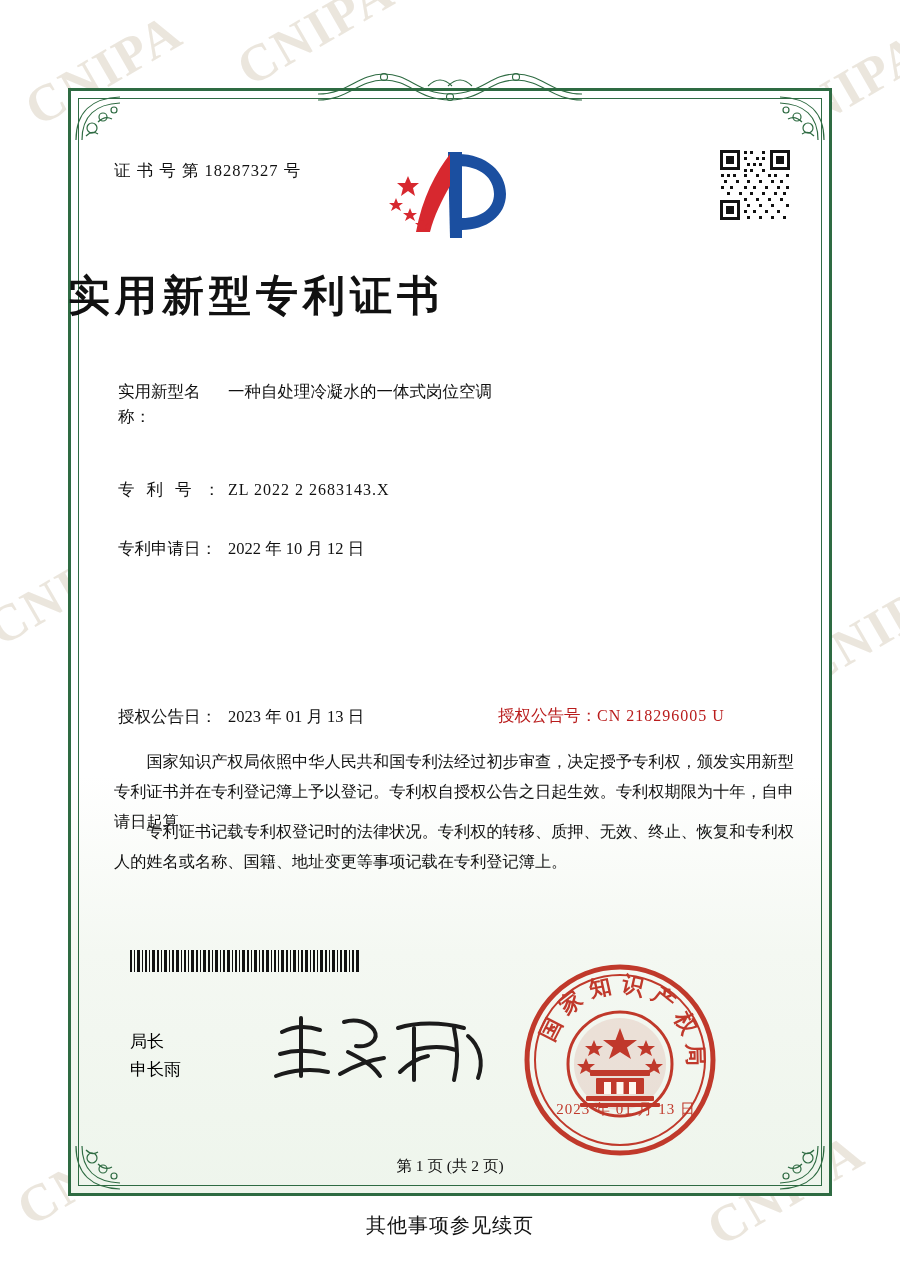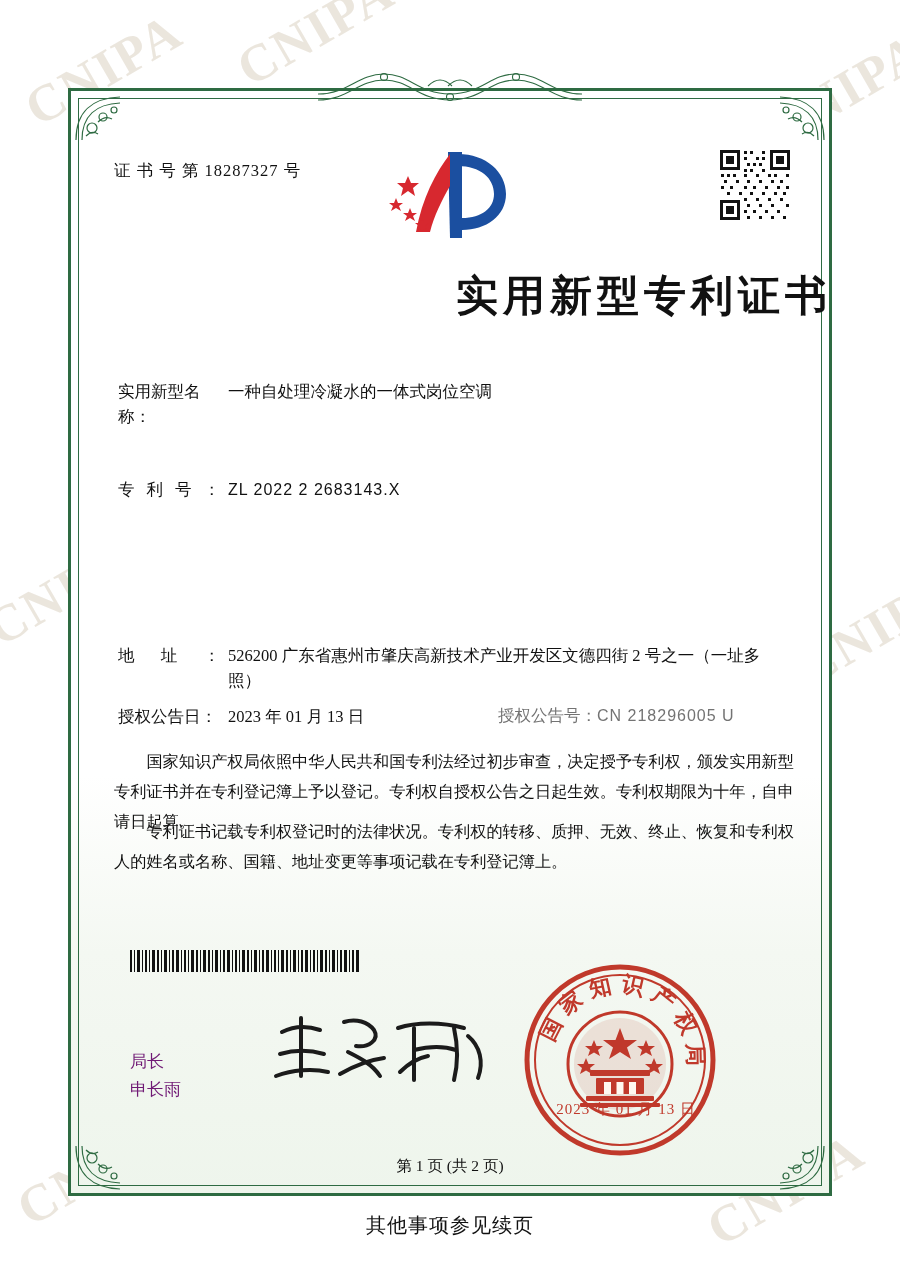--- a/index.html
+++ b/index.html
@@ -123,21 +123,21 @@
     top: 60px;
     width: 74px;
     height: 74px;
   }
   #qr svg { width: 100%; height: 100%; display: block; }
 
   #title {
     position: absolute;
     left: 0; right: 0;
     top: 180px;
-    text-align: right;
+    text-align: left;
     font-size: 42px;
     font-weight: bold;
     letter-spacing: 5px;
     color: #111;
     font-family: "DejaVu Sans", sans-serif;
   }
 
   .field {
     position: absolute;
     left: 50px;
@@ -165,28 +165,28 @@
   }
 
   #f-name    { top: 292px; }
   #f-inventor{ top: 340px; }
   #f-patentno{ top: 390px; }
   #f-appdate { top: 449px; }
   #f-owner   { top: 505px; }
   #f-address { top: 556px; }
   #f-grant   { top: 617px; }
 
-  .mono-val { font-family: Liberation Sans, sans-serif; letter-spacing: 1px; font-size: 16px; }
+  .mono-val { font-family: Liberation Serif, serif; letter-spacing: 1px; font-size: 16px; }
 
   #grant-right {
     position: absolute;
     left: 430px;
     top: 617px;
     font-size: 16.5px;
-    color: #737373;
+    color: #b91c1c;
   }
 
   .para {
     position: absolute;
     left: 46px;
     right: 38px;
     font-size: 16.2px;
     line-height: 1.85;
     color: #111;
     text-align: justify;
@@ -202,23 +202,22 @@
     width: 230px;
     height: 22px;
   }
   #barcode svg { width: 100%; height: 100%; display: block; }
 
   #director-label {
     position: absolute;
     left: 62px;
     top: 940px;
     font-size: 17px;
-    color: #701a75;
+    color: #000000;
     line-height: 1.65;
-    margin-top: 20px;
   }
 
   #signature {
     position: absolute;
     left: 200px;
     top: 918px;
     width: 230px;
     height: 85px;
     color: #1b1b1b;
   }
@@ -439,25 +438,25 @@
 
   <div class="field" id="f-name">
     <span class="flabel">实用新型名称：</span><span class="fvalue">一种自处理冷凝水的一体式岗位空调</span>
   </div>
 
 
   <div class="field" id="f-patentno">
     <span class="flabel spread">专利号：</span><span class="fvalue mono-val">ZL 2022 2 2683143.X</span>
   </div>
 
-
-
-  <div class="field" id="f-address">
-    <span class="flabel spread">地址：</span><span class="fvalue">526200 广东省惠州市肇庆高新技术产业开发区文德四街 2 号之一（一址多照）</span>
-  </div>
+  <div class="field" id="f-appdate">
+    <span class="flabel">专利申请日：</span><span class="fvalue">2022 年 10 月 12 日</span>
+  </div>
+
+
 
   <div class="field" id="f-grant">
     <span class="flabel">授权公告日：</span><span class="fvalue">2023 年 01 月 13 日</span>
   </div>
 
   <div id="grant-right">
     <span>授权公告号：</span><span class="mono-val">CN 218296005 U</span>
   </div>
 
   <div class="para" id="para1">国家知识产权局依照中华人民共和国专利法经过初步审查，决定授予专利权，颁发实用新型专利证书并在专利登记簿上予以登记。专利权自授权公告之日起生效。专利权期限为十年，自申请日起算。</div>

